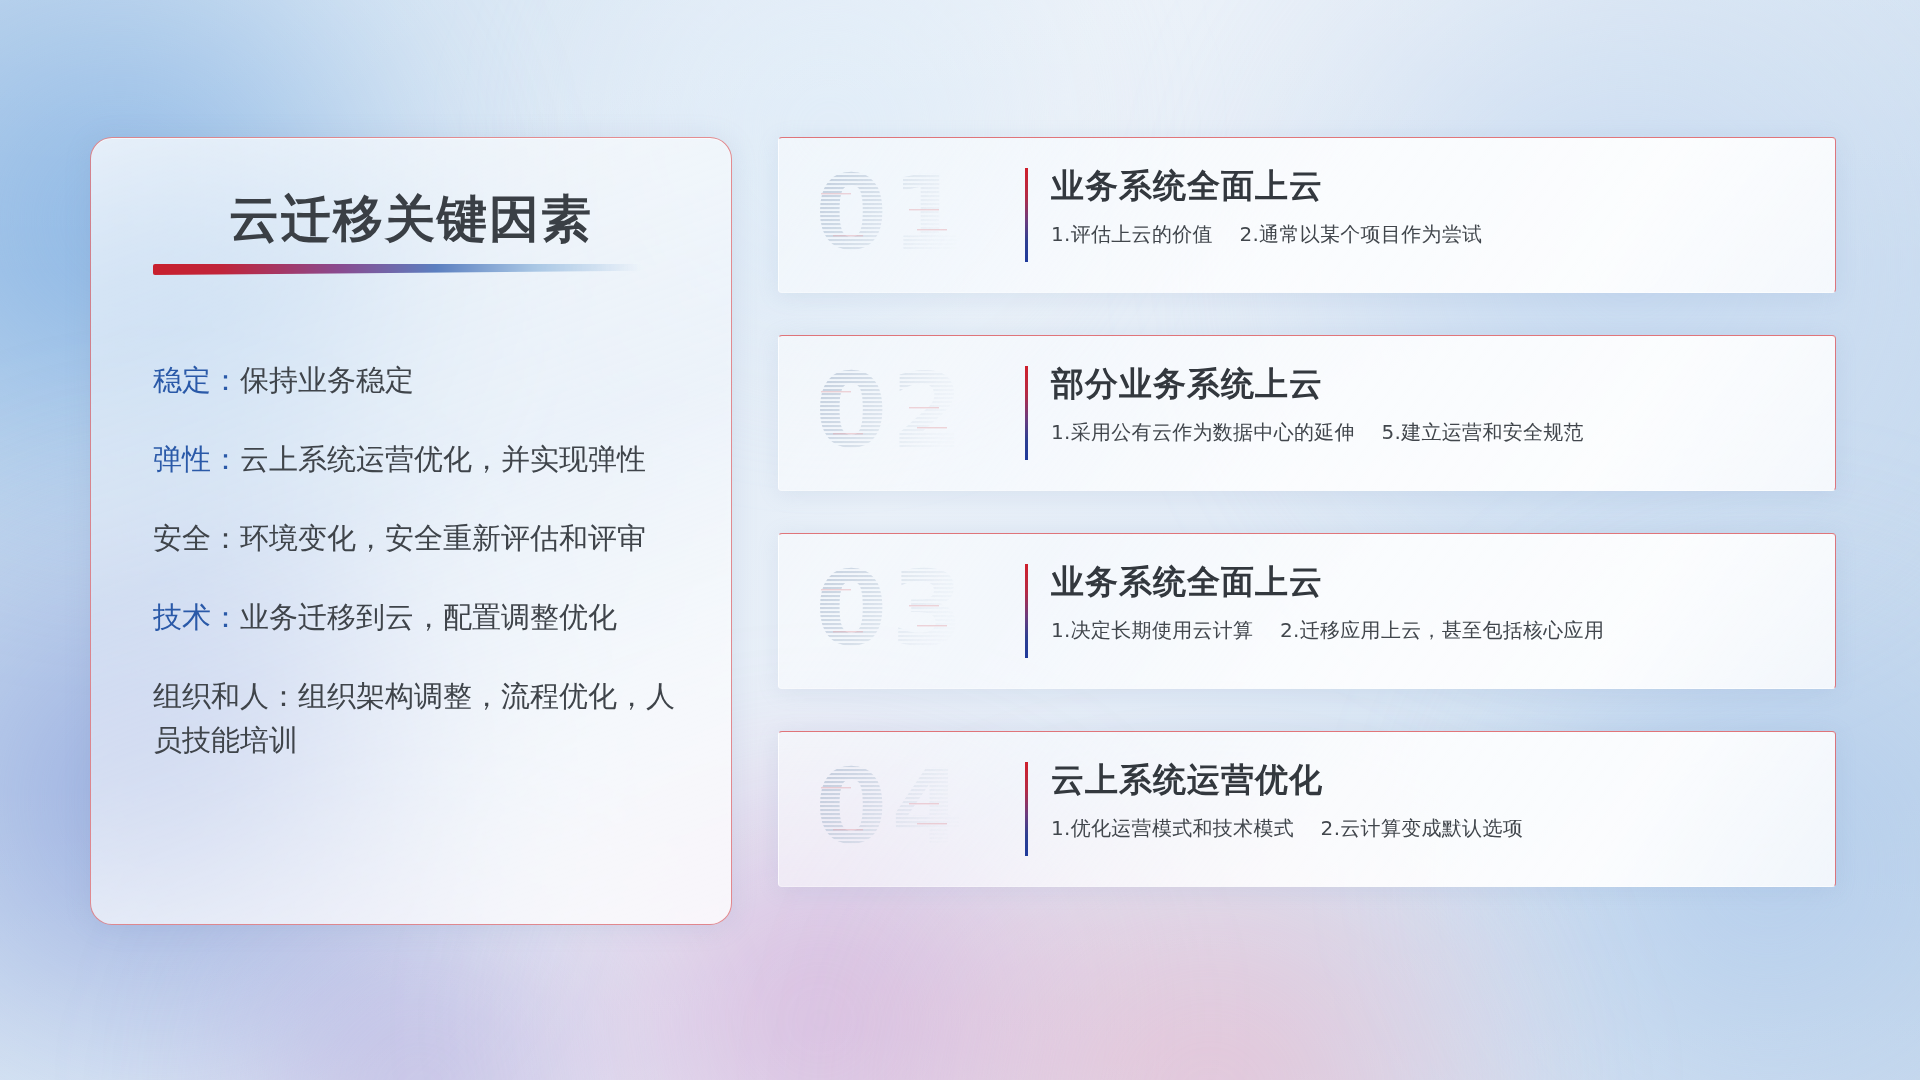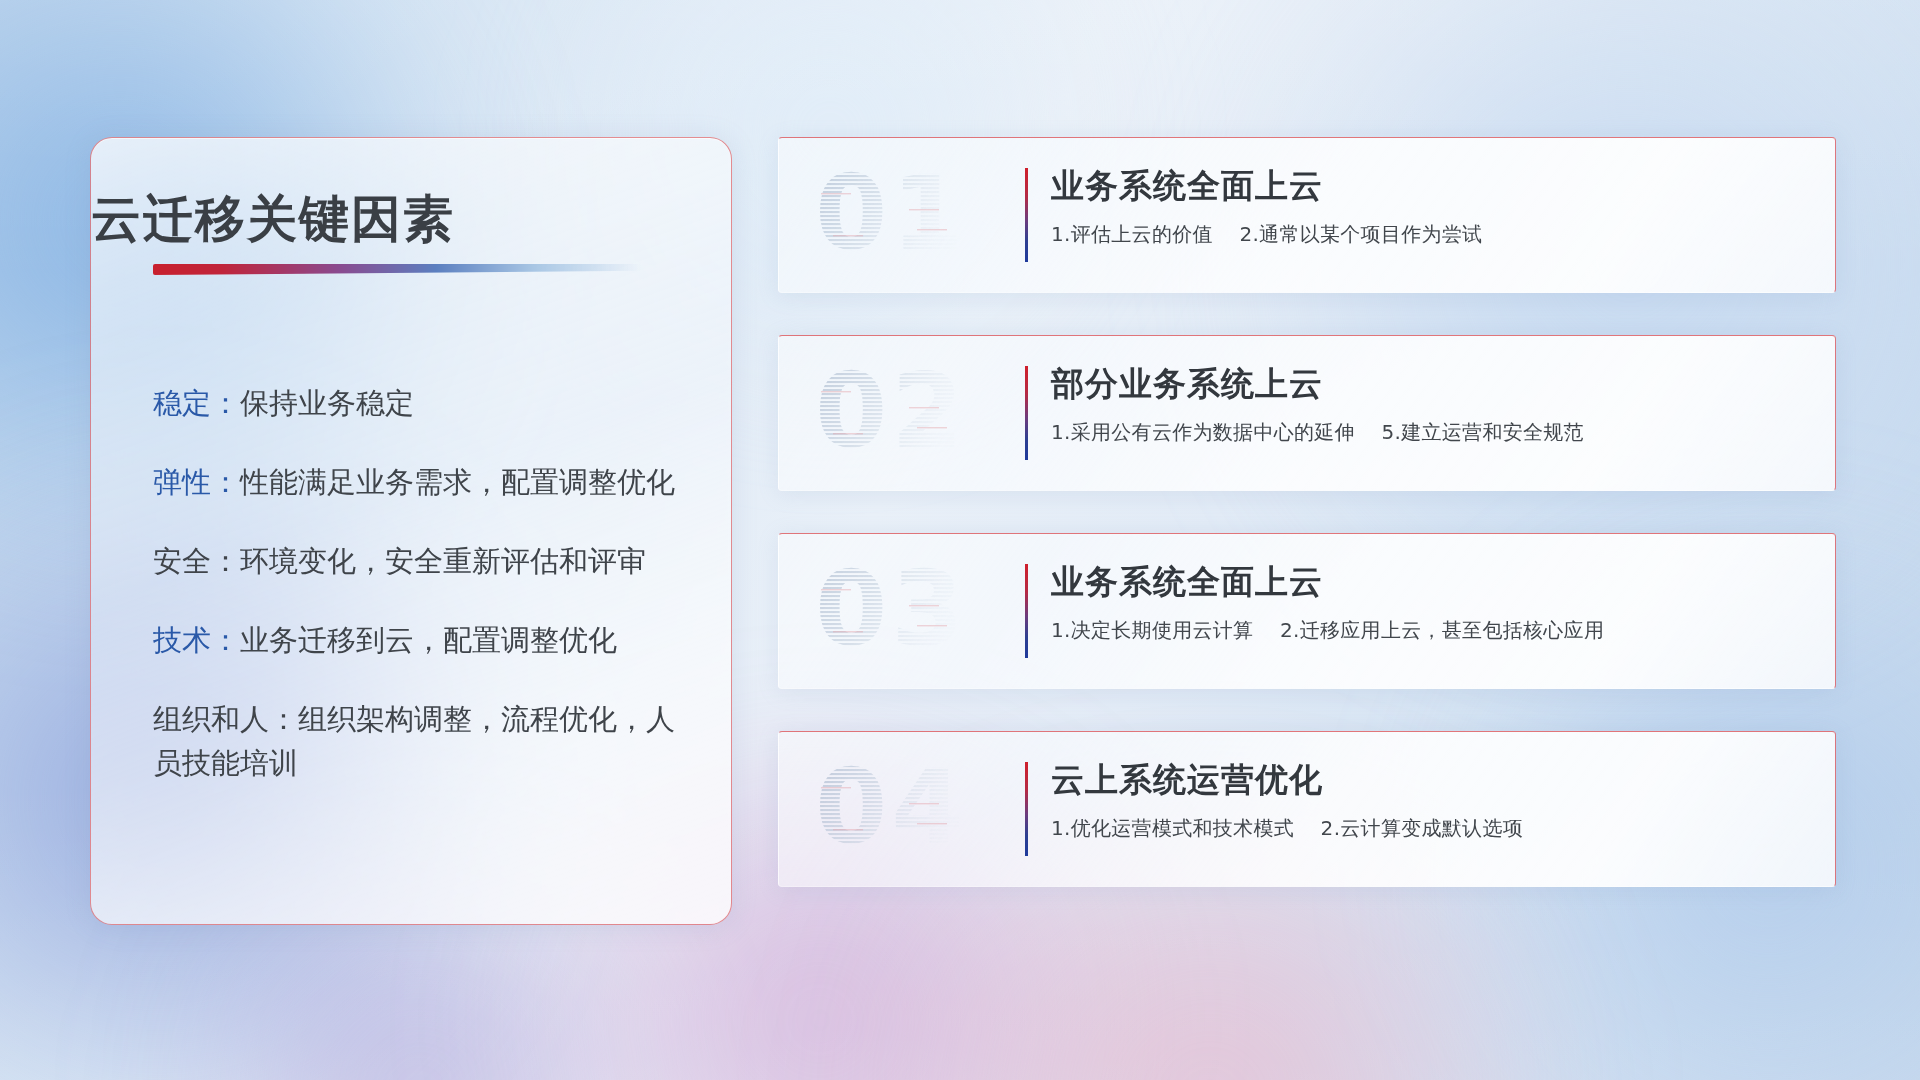--- a/index.html
+++ b/index.html
@@ -45,32 +45,32 @@
     border-radius:22px;
     background:linear-gradient(160deg,
       rgba(255,255,255,.74) 0%, rgba(255,255,255,.52) 22%,
       rgba(250,252,255,.42) 46%, rgba(255,255,255,.62) 74%,
       rgba(255,255,255,.80) 100%);
     border:1.4px solid rgba(214,72,78,.62);
     box-shadow:0 2px 26px rgba(120,150,190,.18), inset 0 1px 0 rgba(255,255,255,.55);
     backdrop-filter:blur(2px);
   }
   #panel-title{
-    position:absolute;left:0;right:0;top:48px;text-align:left;
+    position:absolute;left:0;right:0;top:48px;text-align:center;
     font-size:50px;font-weight:700;color:#3a3f45;letter-spacing:2px;
     font-family:"DejaVu Sans","Liberation Sans",sans-serif;
   }
   #title-underline{
     position:absolute;left:62px;top:126px;width:488px;height:11px;
     background:linear-gradient(90deg,#c8202e 0%,#c0243a 14%,#8a4a8f 38%,
       #5b7fc0 58%,#a8c6e4 78%,rgba(210,228,244,0) 100%);
     clip-path:polygon(0 0,100% 0,100% 62%,0 100%);
     border-radius:2px;
   }
-  #factor-list{position:absolute;left:62px;top:243px;right:40px;}
+  #factor-list{position:absolute;left:62px;top:220px;right:40px;}
   .factor-row{
     font-size:29px;line-height:1.52;color:#3f444a;margin-bottom:35px;
     font-family:"DejaVu Sans","Liberation Sans",sans-serif;white-space:nowrap;
   }
   .factor-row.wrap{white-space:normal;}
   .factor-label{color:#3f444a;}
   .factor-label.accent{color:#2a59a8;}
 
   
   #cards{position:absolute;left:778px;top:137px;width:1058px;}
@@ -121,21 +121,21 @@
   <div class="blob b3"></div>
   <div class="blob b4"></div>
   <div class="bglayer vignette"></div>
 </div>
 
 <div id="left-panel">
   <div id="panel-title">云迁移关键因素</div>
   <div id="title-underline"></div>
   <div id="factor-list">
       <div class="factor-row"><span class="factor-label accent">稳定：</span><span class="factor-text">保持业务稳定</span></div>
-      <div class="factor-row"><span class="factor-label accent">弹性：</span><span class="factor-text">性能满足业务需求，配置调整优化</span></div>
+      <div class="factor-row"><span class="factor-label accent">弹性：</span><span class="factor-text">云上系统运营优化，并实现弹性</span></div>
       <div class="factor-row"><span class="factor-label">安全：</span><span class="factor-text">环境变化，安全重新评估和评审</span></div>
       <div class="factor-row"><span class="factor-label accent">技术：</span><span class="factor-text">业务迁移到云，配置调整优化</span></div>
       <div class="factor-row wrap"><span class="factor-label">组织和人：</span><span class="factor-text">组织架构调整，流程优化，人员技能培训</span></div>
     </div>
 </div>
 
 <div id="cards">
     <div class="card">
       <div class="ghost-num">
         <svg viewBox="0 0 182 104" preserveAspectRatio="xMinYMid meet">

